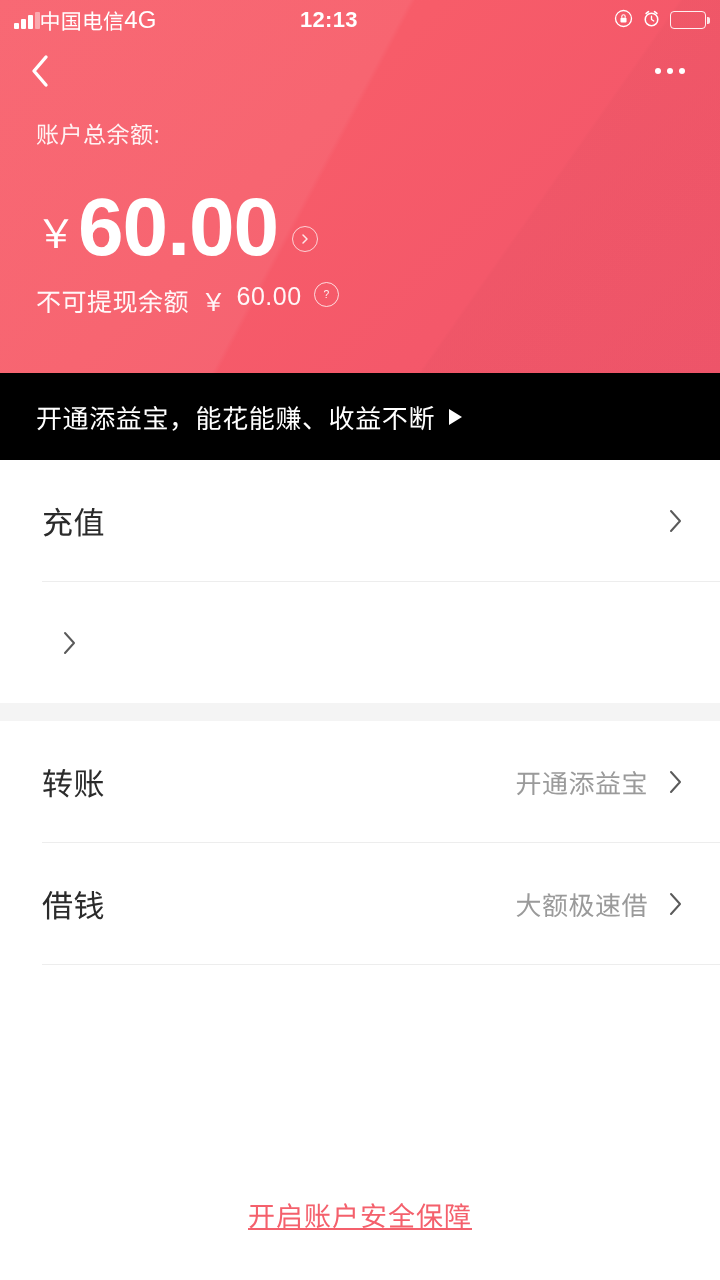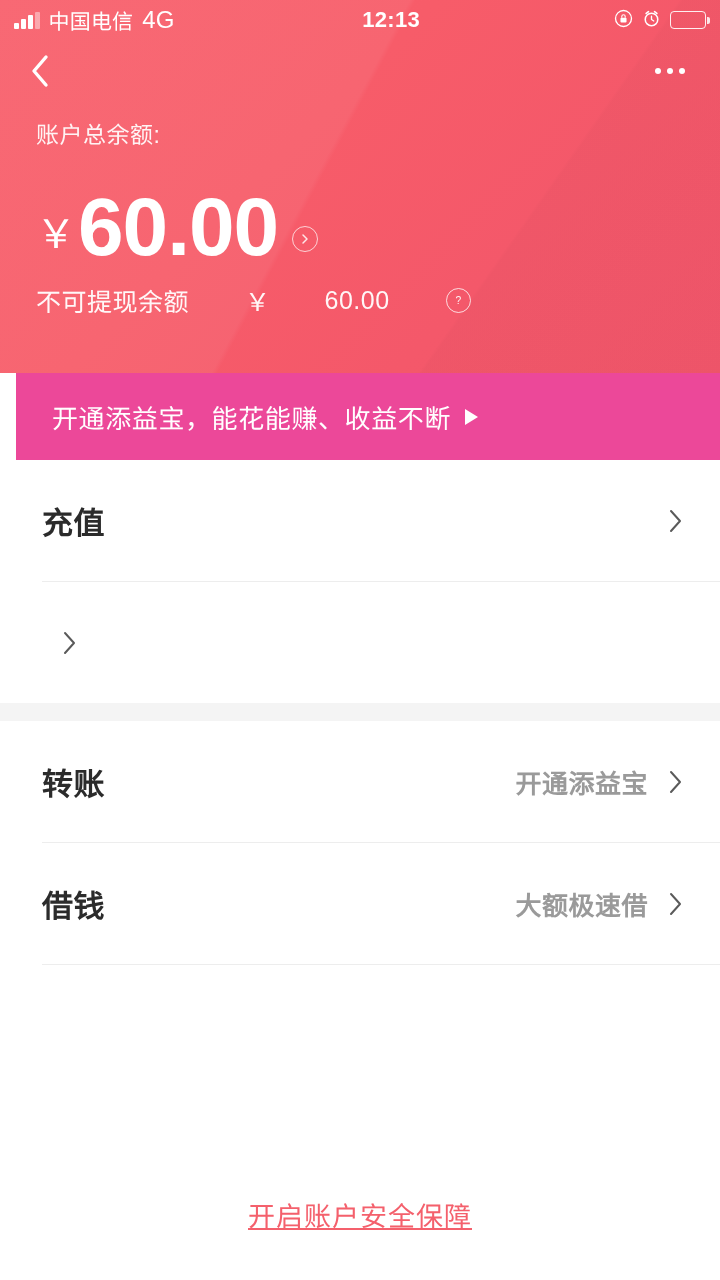--- a/index.html
+++ b/index.html
@@ -66,31 +66,30 @@
     height: 40px;
     display: flex;
     align-items: center;
     padding: 0 14px;
     color: #ffffff;
     z-index: 3;
   }
   .sb-left {
     display: flex;
     align-items: center;
-    gap: 9px;
     flex: 1 1 0;
     min-width: 0;
   }
   .sb-center {
     flex: 0 0 auto;
     font-size: 22px;
     font-weight: 600;
     letter-spacing: 0.3px;
     color: #ffffff;
-    text-align: right;
+    text-align: left;
     width: 120px;
   }
   .sb-right {
     display: flex;
     align-items: center;
     justify-content: flex-end;
     gap: 9px;
     flex: 1 1 0;
   }
   .signal {
@@ -225,69 +224,66 @@
     justify-content: center;
     box-sizing: border-box;
     margin-left: 14px;
     margin-bottom: 12px;
     cursor: pointer;
     flex: 0 0 auto;
   }
   .circle-icon svg { display: block; }
   .subbalance-row {
     display: flex;
-    align-items: center;
+    align-items: flex-start;
     margin-top: 18px;
     color: rgba(255,255,255,0.95);
     font-size: 25px;
     letter-spacing: 0.5px;
-    gap: 44px;
   }
   .subbalance-row .circle-icon {
     margin-left: 12px;
     margin-bottom: 0;
     width: 25px;
     height: 25px;
     border-color: rgba(255,255,255,0.78);
   }
   .sub-amount { margin-left: 10px; }
   .sub-cny { margin-left: 12px; }
 
   
   .promo {
     position: relative;
     height: 87px;
-    background: #ec4899;
+    background: #000000;
     display: flex;
     align-items: center;
     padding: 0 36px;
     flex: 0 0 auto;
     cursor: pointer;
     box-sizing: border-box;
-    margin-left: 16px;
   }
   .promo-text {
     color: #ffffff;
     font-size: 26px;
     letter-spacing: 0.6px;
   }
   .promo-arrow {
     margin-left: 14px;
     display: inline-block;
     width: 0;
     height: 0;
     border-left: 13px solid #ffffff;
     border-top: 8px solid transparent;
     border-bottom: 8px solid transparent;
   }
 
   
   .list-group {
     background: #ffffff;
-    font-weight: bold;
   }
   .row {
     height: 121px;
     display: flex;
     align-items: center;
     padding: 0 36px 0 42px;
     position: relative;
     cursor: pointer;
     box-sizing: border-box;
   }

